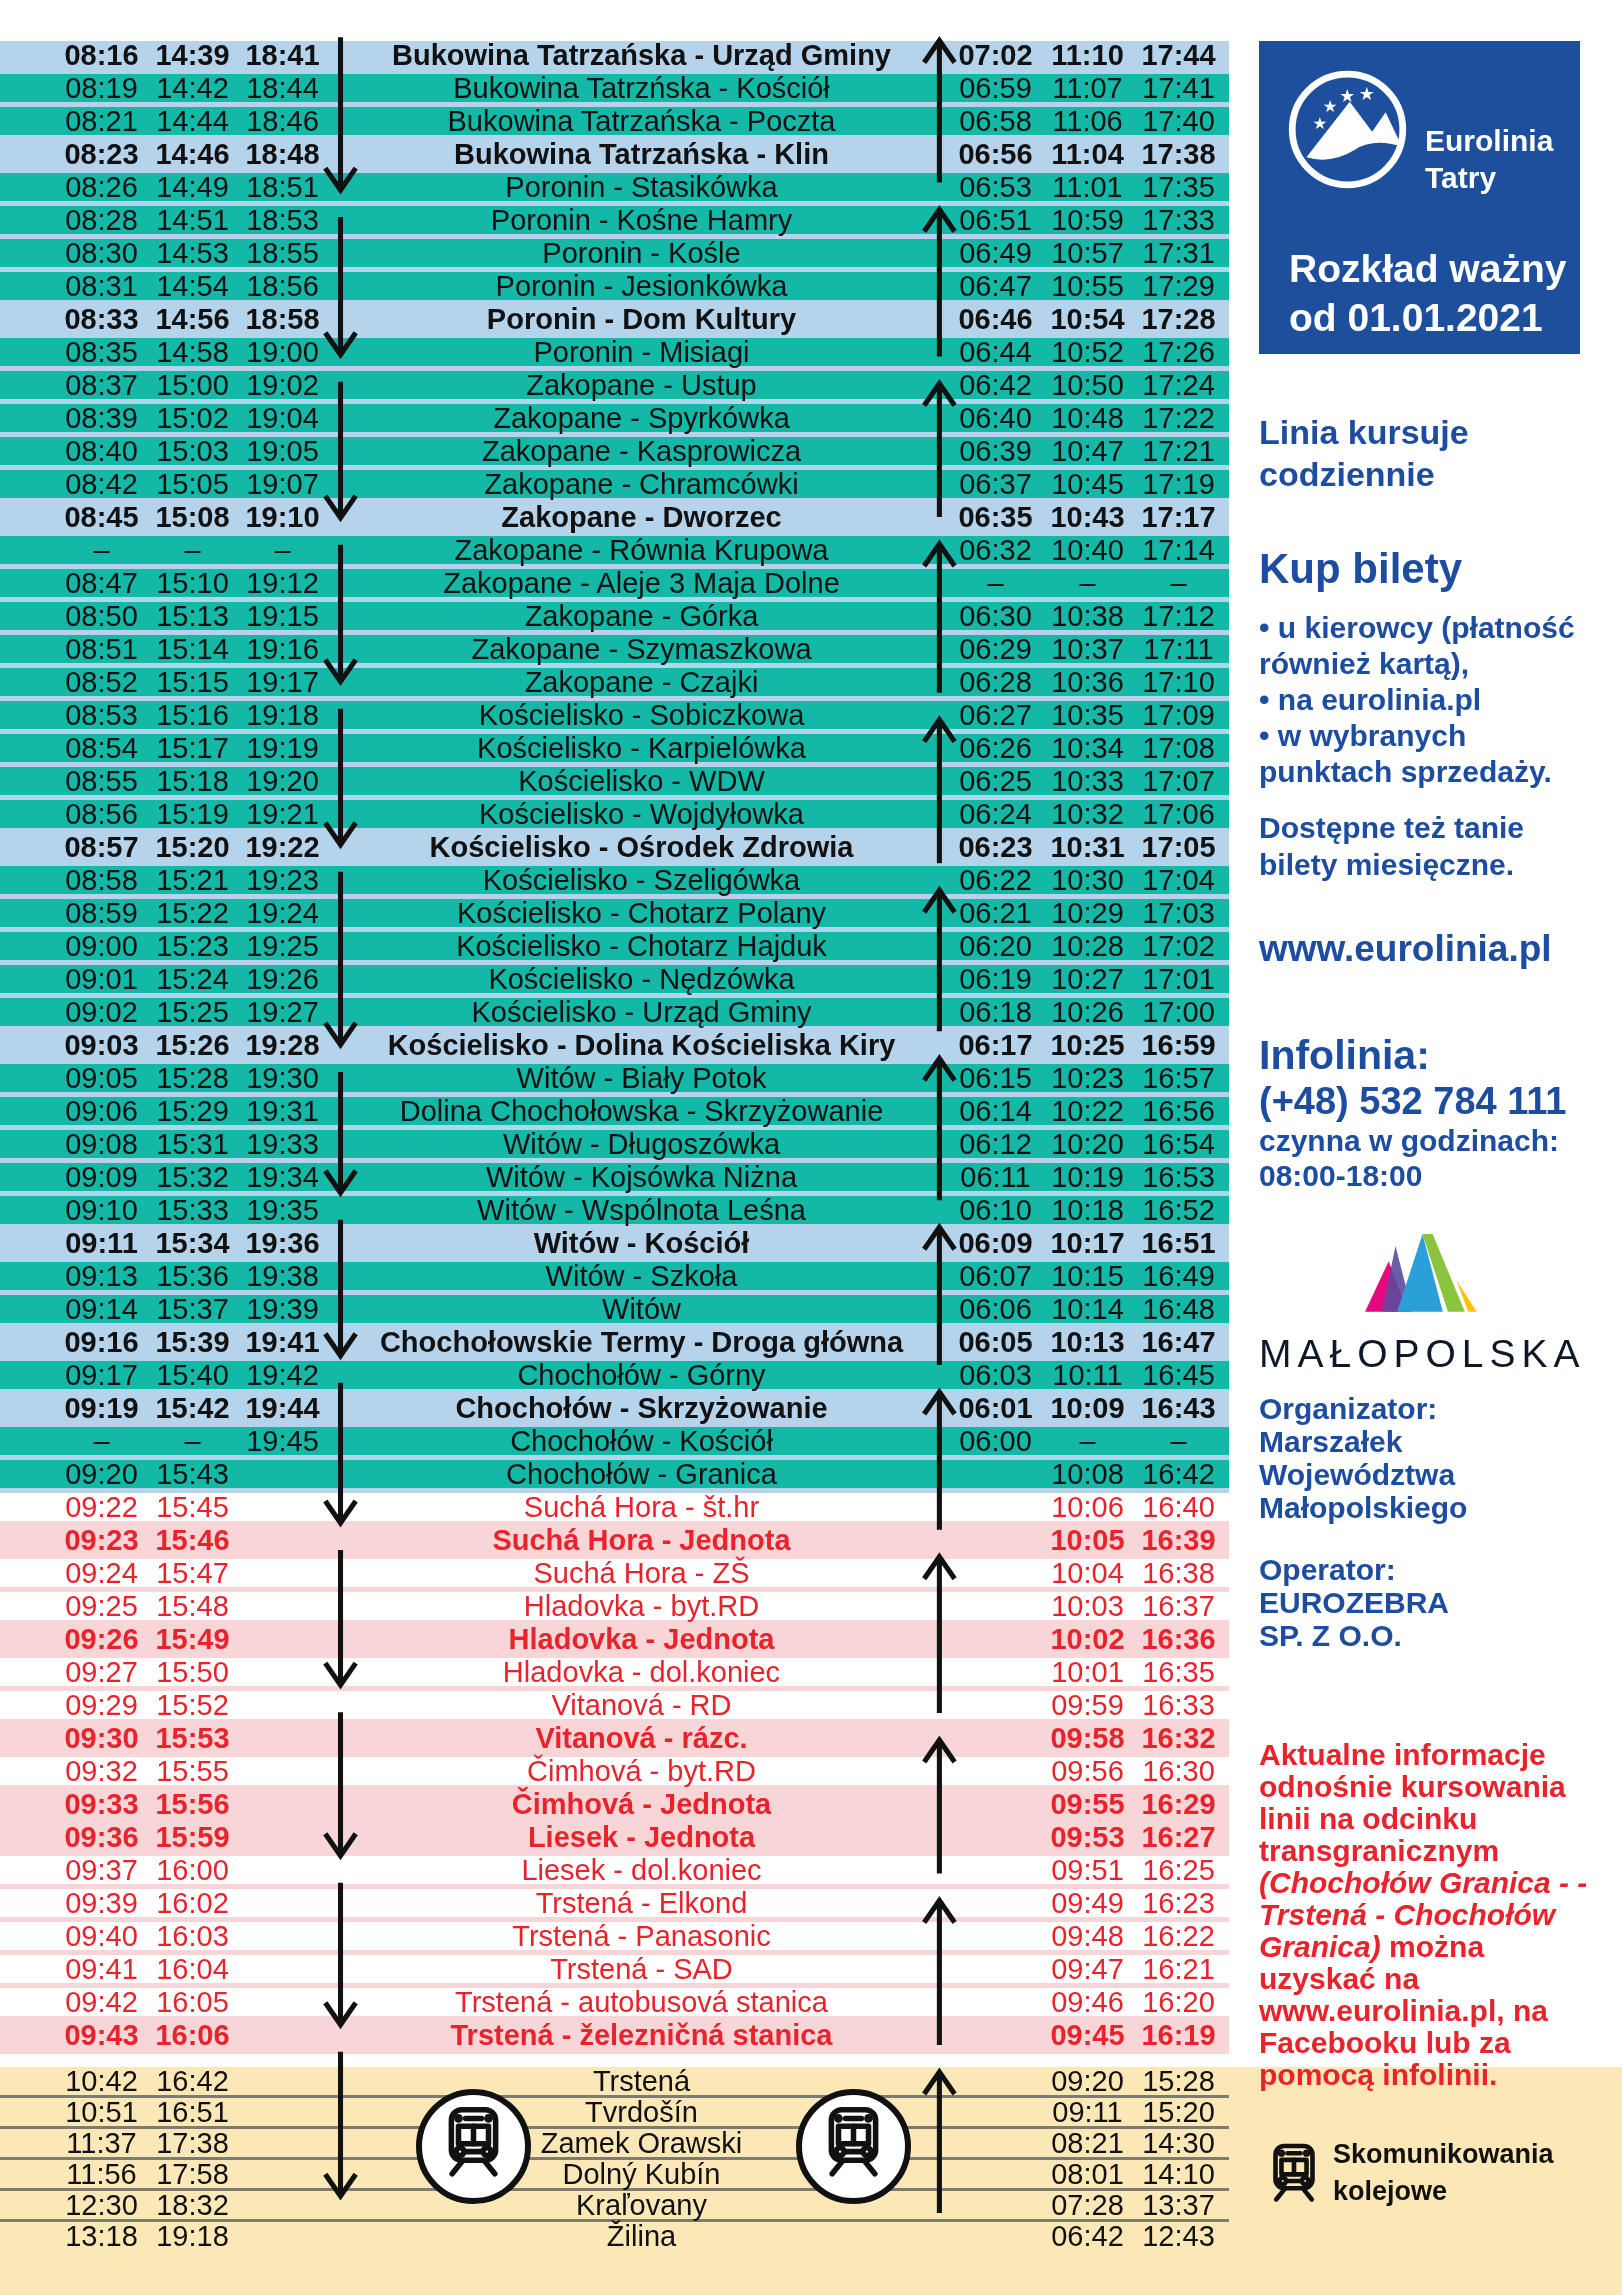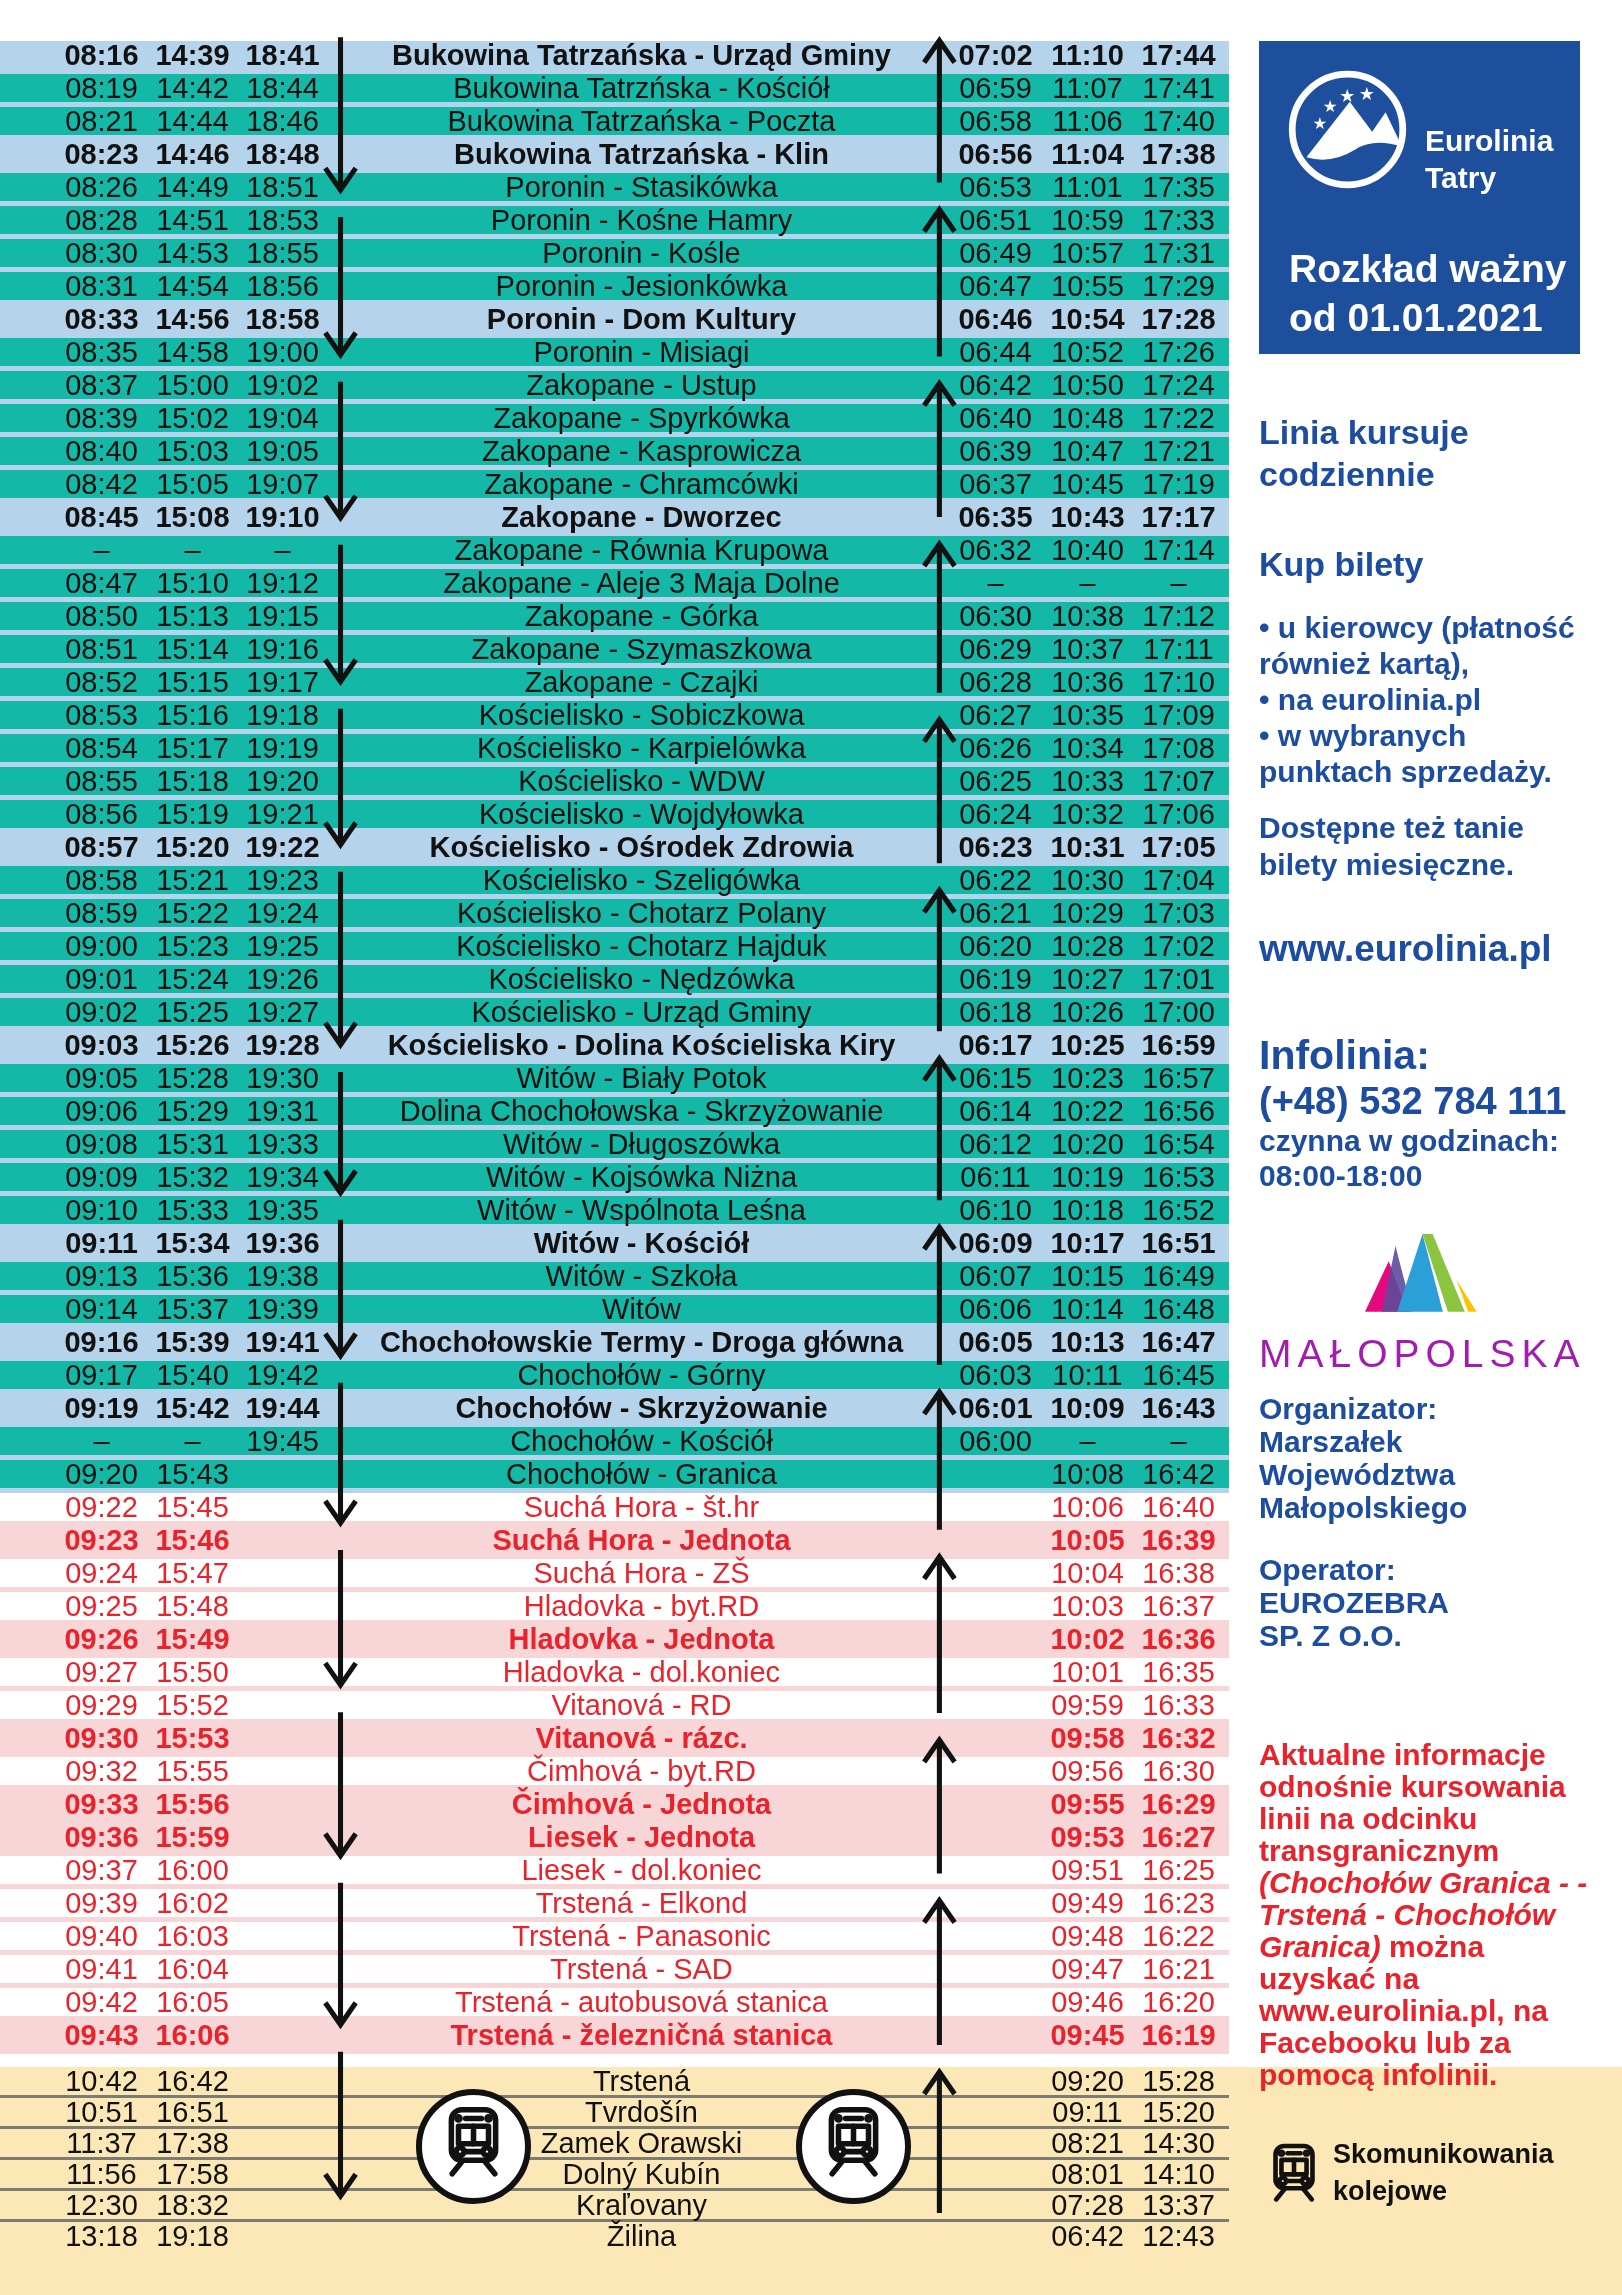--- a/index.html
+++ b/index.html
@@ -39,30 +39,30 @@
   
   .sb{position:absolute;left:1259px;width:334px;}
   .blue{color:#1c4da0;}
   #topbox{position:absolute;left:1259px;top:41px;width:321px;height:313px;background:#1d4f9c;}
   #brand{position:absolute;left:166px;top:81px;color:#fff;font-weight:bold;
          font-size:30px;line-height:37px;}
   #validity{position:absolute;left:30px;top:203px;color:#fff;font-weight:bold;
          font-size:39px;line-height:49px;}
   #logo-svg{position:absolute;left:25px;top:25px;}
   #freq{top:411px;font-size:34px;font-weight:bold;line-height:42px;}
-  #tickets-h{top:545px;font-size:34px;font-weight:bold;}
+  #tickets-h{top:545px;font-size:42px;font-weight:bold;}
   #tickets{top:610px;font-size:30px;font-weight:bold;line-height:36px;}
   #monthly{top:809px;font-size:30px;font-weight:bold;line-height:37px;}
   #website{top:928px;font-size:37px;font-weight:bold;}
   #infoline{top:1032px;}
   #infoline .h{font-size:41px;font-weight:bold;line-height:47px;}
   #infoline .p{font-size:38px;font-weight:bold;line-height:44px;}
   #infoline .s{font-size:30px;font-weight:bold;line-height:35px;}
   #malopolska{top:1229px;width:321px;text-align:center;}
-  #malopolska .word{margin-top:6.8px;font-size:39px;letter-spacing:6px;color:#a21caf;}
+  #malopolska .word{margin-top:6.8px;font-size:39px;letter-spacing:6px;color:#0f172a;}
   #organizer{top:1392px;font-size:30px;font-weight:bold;line-height:33px;}
   #operator{top:1553px;font-size:30px;font-weight:bold;line-height:33px;}
   #rednote{top:1739px;width:338px;font-size:30px;font-weight:bold;line-height:32px;color:#e8232b;}
   #rednote .it{font-style:italic;}
 </style>
 </head>
 <body>
 
 <div class="sheet">
 

